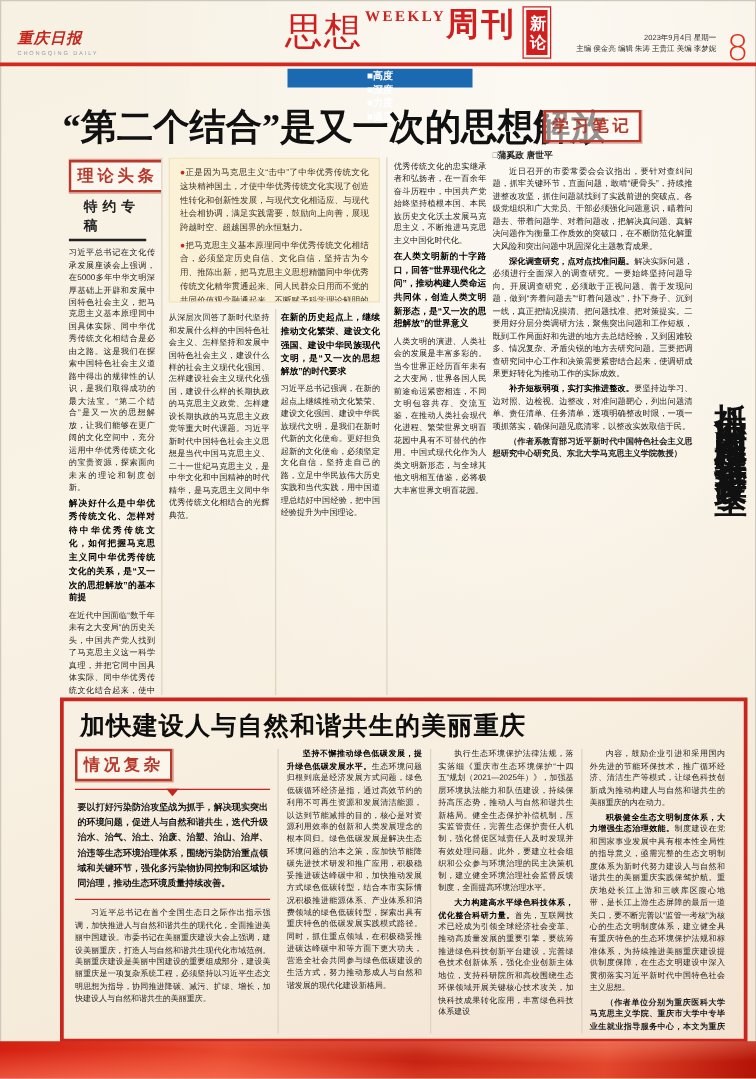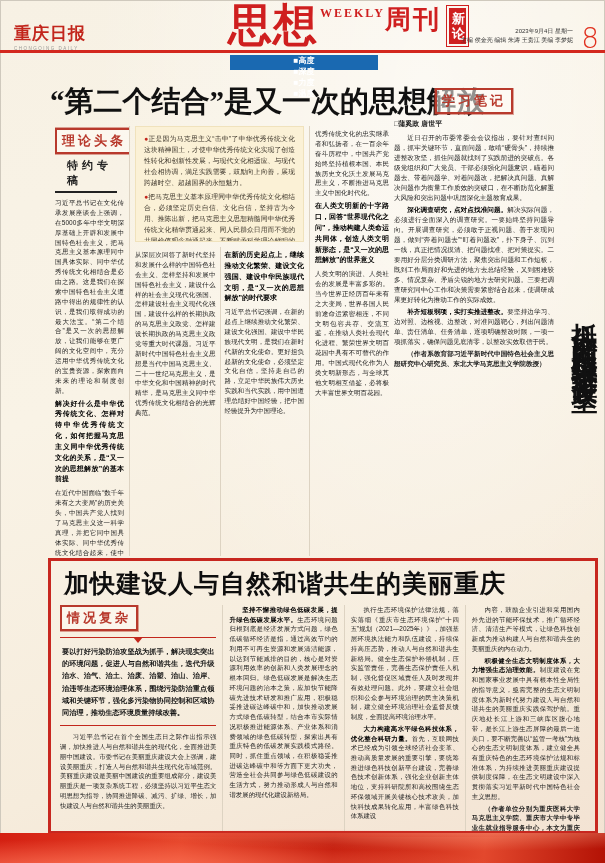--- a/index.html
+++ b/index.html
@@ -9,26 +9,26 @@
     position:relative; width:605px; height:863px; margin:0 auto; overflow:hidden;
     background:
       radial-gradient(ellipse at 70% 10%, rgba(255,255,255,.55), rgba(255,255,255,0) 55%),
       linear-gradient(160deg,#f7f1e4 0%, #f9f3e6 40%, #f6ecdc 75%, #f3e2d2 100%);
     box-shadow: inset 0 0 0 1px #cfc9bd;
     color:#1d1d1d;
   }
   
   .masthead { position:absolute; left:0; top:0; width:605px; height:72px; }
   .brand { position:absolute; left:14px; top:22px; }
-  .brand-cn { font-family:"Liberation Serif",serif; font-weight:bold; 
-    color:#c2261c; font-size:17px; letter-spacing:1px; }
+  .brand-cn { font-family:"Liberation Serif",serif; font-weight:bold; font-style:italic;
+    color:#c2261c; font-size:12px; letter-spacing:1px; }
   .brand-en { font-size:4.5px; color:#9a9a96; letter-spacing:1.5px; margin-top:1px; }
   .paper-title { position:absolute; left:228px; top:2px; display:flex; align-items:flex-start; }
-  .title-main { font-family:"Liberation Serif",serif; font-weight:700; color:#cf1f1f;
-    font-size:44px; line-height:48px; letter-spacing:1px; }
+  .title-main { font-family:"Liberation Serif",serif; font-weight:400; color:#cf1f1f;
+    font-size:30px; line-height:48px; letter-spacing:1px; }
   .title-col { display:flex; flex-direction:row; margin-left:2px; margin-top:4px; }
   .weekly { font-family:"Liberation Serif",serif; font-weight:bold; color:#cf1f1f;
     font-size:12px; letter-spacing:2px; }
   .title-sub { font-family:"Liberation Serif",serif; font-weight:900; color:#cf1f1f;
     font-size:26px; line-height:28px; letter-spacing:2px; }
   .xinlun { margin-left:8px; margin-top:6px; background:#cf1f1f; color:#fff;
     font-family:"Liberation Serif",serif; font-weight:bold; font-size:13px;
     width:17px; line-height:15px; text-align:right; padding:3px 1px;
     outline:1px solid #cf1f1f; outline-offset:2px; }
   .issue-info { position:absolute; right:32px; top:27px; text-align:right;
@@ -79,21 +79,21 @@
   .byline { font-size:7px; font-weight:bold; color:#222; margin:2px 0 4px 0; }
   .study .para { font-size:6.6px; }
   
   .vert-head { position:absolute; left:556px; top:118px; width:46px; height:438px;
     writing-mode:vertical-rl; text-orientation:upright;
     font-family:"Liberation Serif",serif; font-weight:900; font-size:26px; color:#111;
     letter-spacing:5px; text-align:center; }
   
   .bottom-box { position:absolute; left:48px; top:558px; width:550px; height:276px;
     border:3px solid #c7271f; padding:5px 9px 6px 9px; overflow:hidden; }
-  .bottom-headline { font-family:"Liberation Serif",serif; font-weight:900; font-size:25px;
+  .bottom-headline { font-family:"Liberation Serif",serif; font-weight:900; font-size:20px;
     color:#0e0e0e; white-space:nowrap; margin:1px 0 5px 4px; letter-spacing:1px; }
   .bottom-cols { display:flex; height:228px; overflow:hidden; }
   .bcol { overflow:hidden; height:100%; }
   .bcol + .bcol { border-left:1px solid #ddd3c2; }
   .bcol1 { width:168px; padding-right:6px; }
   .bcol2,.bcol3,.bcol4 { width:125px; padding:0 6px; }
   .bcol .para { font-size:6.4px; }
   .lead-box { position:relative; border-top:1.5px solid #c2261c; border-bottom:1.5px solid #c2261c;
     margin:6px 0 6px 0; padding:8px 2px 6px 2px; }
   .lead-box::before { content:""; position:absolute; top:-1px; left:50%; margin-left:-5px;

